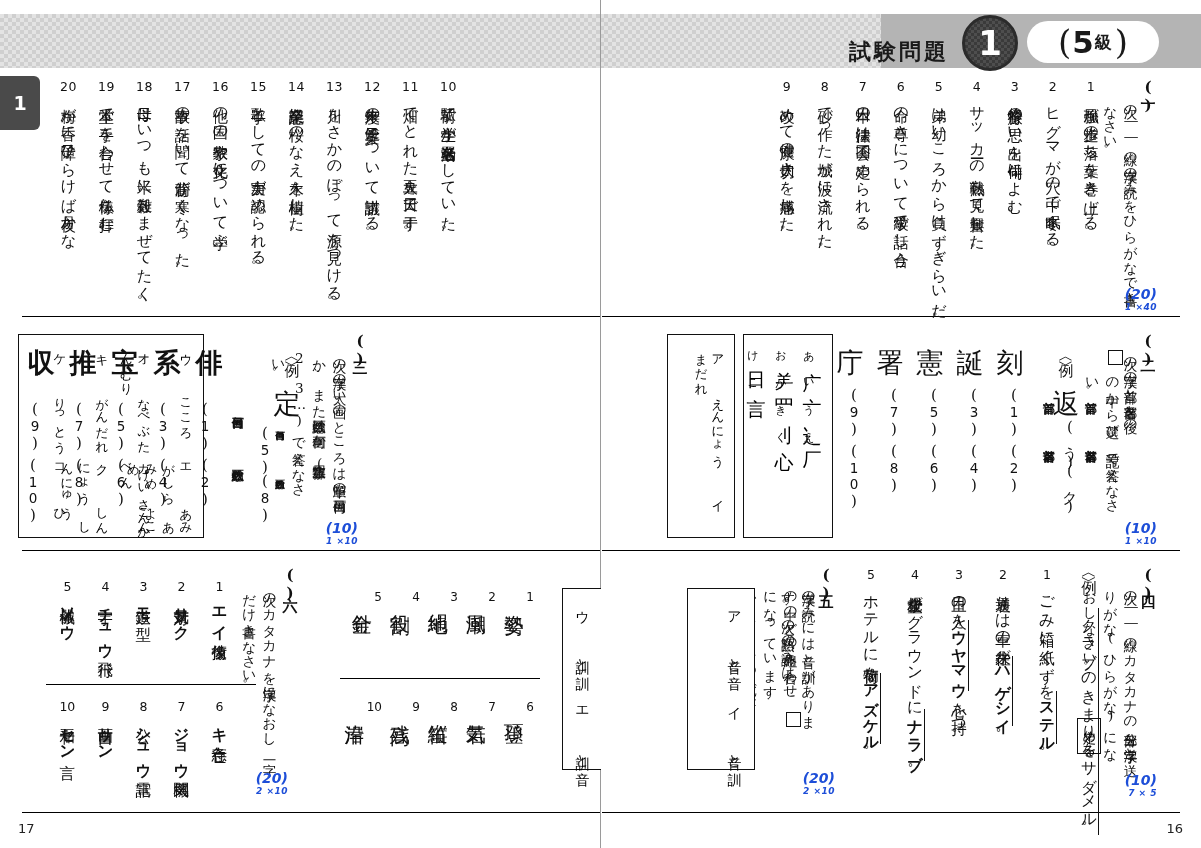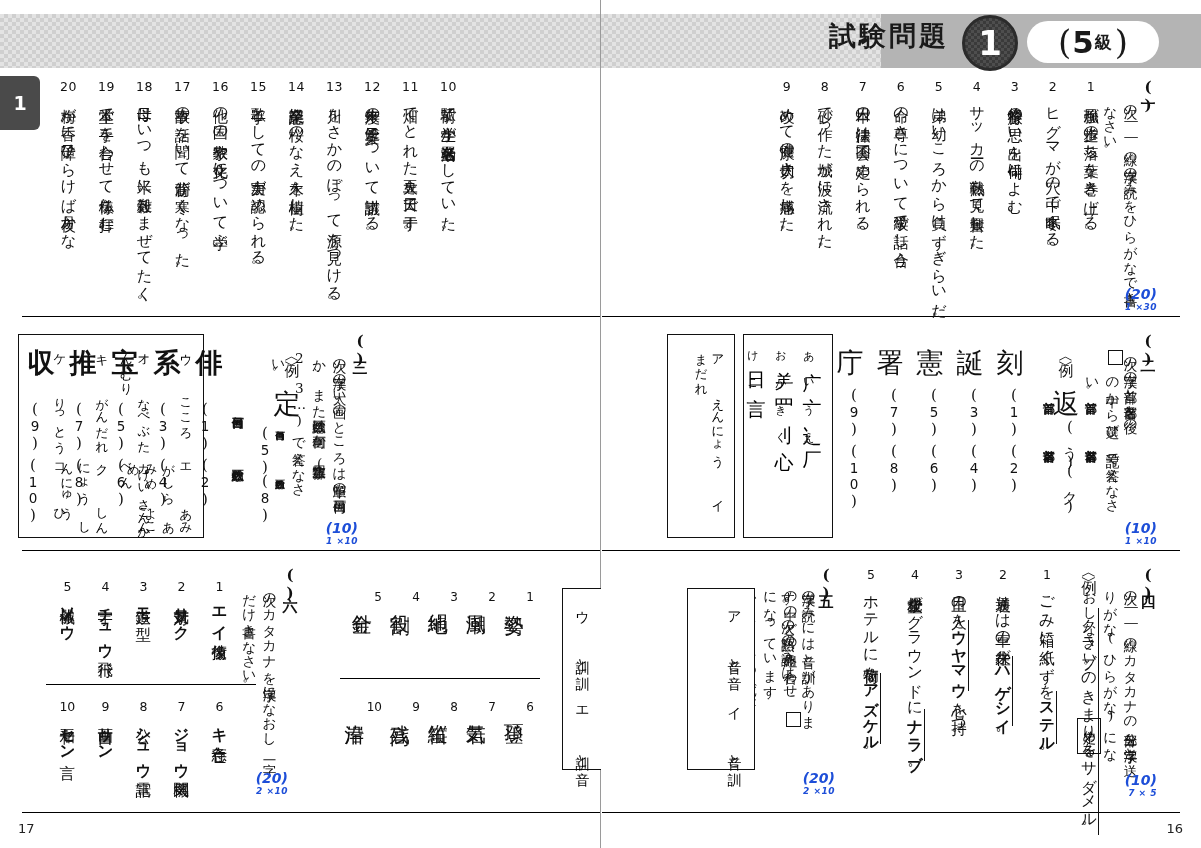--- a/index.html
+++ b/index.html
@@ -16,23 +16,23 @@
   .topbar{
     position:absolute;left:0;top:14px;width:1201px;height:54px;
     background:
       repeating-conic-gradient(#cfcfcf 0% 25%, #e3e3e3 0% 50%) 0 0/8px 8px;
   }
   .topbar-right{
     position:absolute;right:0;top:14px;width:320px;height:54px;
     background:#b4b4b4;
   }
   .shiken-label{
-    position:absolute;right:252px;top:18px;
-    font-family:"DejaVu Sans","Liberation Sans",sans-serif;
-    font-weight:bold;font-size:27px;letter-spacing:3px;color:#1a1a1a;
+    position:absolute;right:252px;top:37px;
+    font-family:"DejaVu Sans","Liberation Sans",sans-serif;
+    font-weight:bold;font-size:22px;letter-spacing:3px;color:#1a1a1a;
   }
   .bignum-circle{
     position:absolute;right:183px;top:15px;
     width:56px;height:56px;border-radius:50%;
     background:
       repeating-conic-gradient(#3a3a3a 0% 25%, #4e4e4e 0% 50%) 0 0/6px 6px;
     border:3px solid #2b2b2b;
     box-sizing:border-box;
     display:flex;align-items:center;justify-content:center;
   }
@@ -220,21 +220,21 @@
   <div class="hrule" style="left:22px;top:812px;width:578px;"></div>
   <div class="hrule" style="left:602px;top:812px;width:578px;"></div>
 
   <div class="pagenum pn-left">17</div>
   <div class="pagenum pn-right">16</div>
 
   <div class="sec-label" style="right:44px;top:78px;">(一)</div>
   <div class="instr" style="right:60px;top:96px;height:205px;width:36px;">次の――線の漢字の読みをひらがなで書きなさい。</div>
   <div class="pts" style="right:44px;top:286px;width:34px;">
     <span class="big">(20)</span>
-    <span class="small">1 ×30</span>
+    <span class="small">1 ×40</span>
   </div>
 
   <div class="q-item" style="right:102px;top:80px;"><span class="q-num">1</span><span>強風が歩道の落ち葉を巻き上げる。</span></div>
   <div class="q-item" style="right:140px;top:80px;"><span class="q-num">2</span><span>ヒグマが穴の中で冬眠する。</span></div>
   <div class="q-item" style="right:178px;top:80px;"><span class="q-num">3</span><span>修学旅行の思い出を俳句によむ。</span></div>
   <div class="q-item" style="right:216px;top:80px;"><span class="q-num">4</span><span>サッカーの熱戦を見て興奮した。</span></div>
   <div class="q-item" style="right:254px;top:80px;"><span class="q-num">5</span><span>弟は幼いころから負けずぎらいだ。</span></div>
   <div class="q-item" style="right:292px;top:80px;"><span class="q-num">6</span><span>命の尊さについて学級で話し合う。</span></div>
   <div class="q-item" style="right:330px;top:80px;"><span class="q-num">7</span><span>日本の法律は国会で定められる。</span></div>
   <div class="q-item" style="right:368px;top:80px;"><span class="q-num">8</span><span>砂で作った城が波に流された。</span></div>

